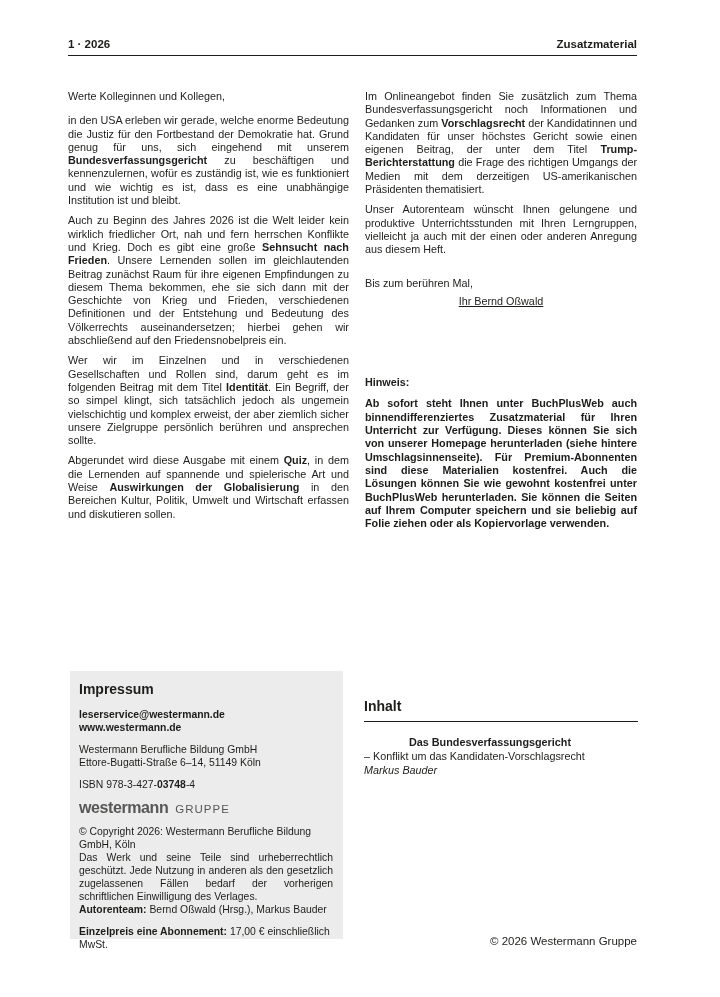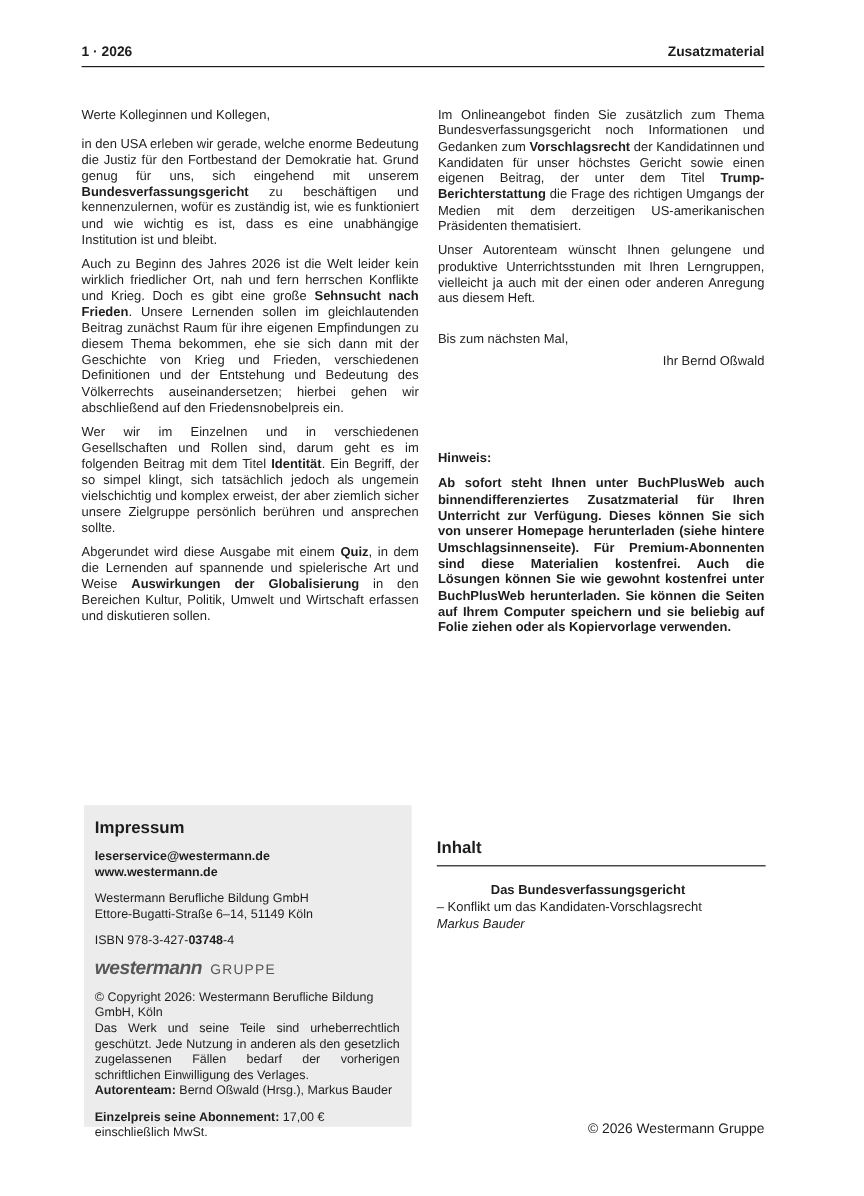--- a/index.html
+++ b/index.html
@@ -45,21 +45,21 @@
     line-height: 13.3px;
     text-align: justify;
     hyphens: auto;
     -webkit-hyphens: auto;
   }
   .col-left  { width: 284px; }
   .col-right { width: 275px; }
   .col p { margin: 0 0 7px 0; }
   .salutation { margin-bottom: 11px !important; text-align: left; }
   .closing   { margin-top: 20px !important; margin-bottom: 0 !important; text-align: left; }
-  .signature { margin-top: 5px !important; margin-bottom: 0 !important; text-align: right; }
+  .signature { margin-top: 5px !important; margin-bottom: 0 !important; text-align: center; text-decoration: underline; }
 
   .hinweis { margin-top: 68px; }
   .hinweis-title { font-weight: bold; margin-bottom: 8px !important; text-align: left; }
   .hinweis-body  { font-weight: bold; }
 
   .rich span.b { font-weight: bold; }
 
   
   .impressum {
     position: absolute;
@@ -83,21 +83,20 @@
   .bold { font-weight: bold; }
   .imp-legal { text-align: justify; hyphens: auto; -webkit-hyphens: auto; }
 
   .logo {
     margin-top: 10px;
     color: #575756;
     white-space: nowrap;
   }
   .logo-brand {
     font-weight: bold;
-    font-style: italic;
     font-size: 16px;
     letter-spacing: -0.4px;
   }
   .logo-suffix {
     font-size: 11.5px;
     letter-spacing: 1px;
     margin-left: 4px;
   }
 
   
@@ -145,21 +144,21 @@
       <p class="salutation">Werte Kolleginnen und Kollegen,</p>
       <p class="rich"><span>in den USA erleben wir gerade, welche enorme Bedeutung die Justiz für den Fortbestand der Demokratie hat. Grund genug für uns, sich eingehend mit unserem </span><span class="b">Bundesverfassungsgericht</span><span> zu beschäftigen und kennenzulernen, wofür es zuständig ist, wie es funktioniert und wie wichtig es ist, dass es eine unabhängige Institution ist und bleibt.</span></p>
       <p class="rich"><span>Auch zu Beginn des Jahres 2026 ist die Welt leider kein wirklich friedlicher Ort, nah und fern herrschen Konflikte und Krieg. Doch es gibt eine große </span><span class="b">Sehnsucht nach Frieden</span><span>. Unsere Lernenden sollen im gleichlautenden Beitrag zunächst Raum für ihre eigenen Empfindungen zu diesem Thema bekommen, ehe sie sich dann mit der Geschichte von Krieg und Frieden, verschiedenen Definitionen und der Entstehung und Bedeutung des Völkerrechts auseinandersetzen; hierbei gehen wir abschließend auf den Friedensnobelpreis ein.</span></p>
       <p class="rich"><span>Wer wir im Einzelnen und in verschiedenen Gesellschaften und Rollen sind, darum geht es im folgenden Beitrag mit dem Titel </span><span class="b">Identität</span><span>. Ein Begriff, der so simpel klingt, sich tatsächlich jedoch als ungemein vielschichtig und komplex erweist, der aber ziemlich sicher unsere Zielgruppe persönlich berühren und ansprechen sollte.</span></p>
       <p class="rich"><span>Abgerundet wird diese Ausgabe mit einem </span><span class="b">Quiz</span><span>, in dem die Lernenden auf spannende und spielerische Art und Weise </span><span class="b">Auswirkungen der Globalisierung</span><span> in den Bereichen Kultur, Politik, Umwelt und Wirtschaft erfassen und diskutieren sollen.</span></p>
     </div>
 
     <div class="col col-right">
       <p class="rich"><span>Im Onlineangebot finden Sie zusätzlich zum Thema Bundesverfassungsgericht noch Informationen und Gedanken zum </span><span class="b">Vorschlagsrecht</span><span> der Kandidatinnen und Kandidaten für unser höchstes Gericht sowie einen eigenen Beitrag, der unter dem Titel </span><span class="b">Trump-Berichterstattung</span><span> die Frage des richtigen Umgangs der Medien mit dem derzeitigen US-amerikanischen Präsidenten thematisiert.</span></p>
       <p class="rich"><span>Unser Autorenteam wünscht Ihnen gelungene und produktive Unterrichtsstunden mit Ihren Lerngruppen, vielleicht ja auch mit der einen oder anderen Anregung aus diesem Heft.</span></p>
-      <p class="closing">Bis zum nächsten Mal,</p>
+      <p class="closing">Bis zum berühren Mal,</p>
       <p class="signature">Ihr Bernd Oßwald</p>
 
       <div class="hinweis">
         <p class="hinweis-title">Hinweis:</p>
         <p class="hinweis-body">Ab sofort steht Ihnen unter BuchPlusWeb auch binnendifferenziertes Zusatzmaterial für Ihren Unterricht zur Verfügung. Dieses können Sie sich von unserer Homepage herunterladen (siehe hintere Umschlagsinnenseite). Für Premium-Abonnenten sind diese Materialien kostenfrei. Auch die Lösungen können Sie wie gewohnt kostenfrei unter BuchPlusWeb herunterladen. Sie können die Seiten auf Ihrem Computer speichern und sie beliebig auf Folie ziehen oder als Kopiervorlage verwenden.</p>
       </div>
     </div>
 
   </div>
 
@@ -170,21 +169,21 @@
     <p class="imp-gap">Westermann Berufliche Bildung GmbH</p>
     <p>Ettore-Bugatti-Straße 6–14, 51149 Köln</p>
     <p class="imp-gap rich"><span>ISBN 978-3-427-</span><span class="b">03748</span><span>-4</span></p>
     <div class="logo">
       <span class="logo-brand">westermann</span>
       <span class="logo-suffix">GRUPPE</span>
     </div>
     <p class="imp-gap">© Copyright 2026: Westermann Berufliche Bildung GmbH, Köln</p>
     <p class="imp-legal">Das Werk und seine Teile sind urheberrechtlich geschützt. Jede Nutzung in anderen als den gesetzlich zugelassenen Fällen bedarf der vorherigen schriftlichen Einwilligung des Verlages.</p>
     <p class="rich"><span class="b">Autorenteam:</span><span> Bernd Oßwald (Hrsg.), Markus Bauder</span></p>
-    <p class="imp-gap rich"><span class="b">Einzelpreis seine Abonnement:</span><span> 17,00 € einschließlich MwSt.</span></p>
+    <p class="imp-gap rich"><span class="b">Einzelpreis eine Abonnement:</span><span> 17,00 € einschließlich MwSt.</span></p>
   </aside>
 
   <section class="inhalt">
     <h2>Inhalt</h2>
     <div class="toc-entry">
       <p class="toc-title">Das Bundesverfassungsgericht</p>
       <p class="toc-subtitle">– Konflikt um das Kandidaten-Vorschlagsrecht</p>
       <p class="toc-author">Markus Bauder</p>
     </div>
   </section>

